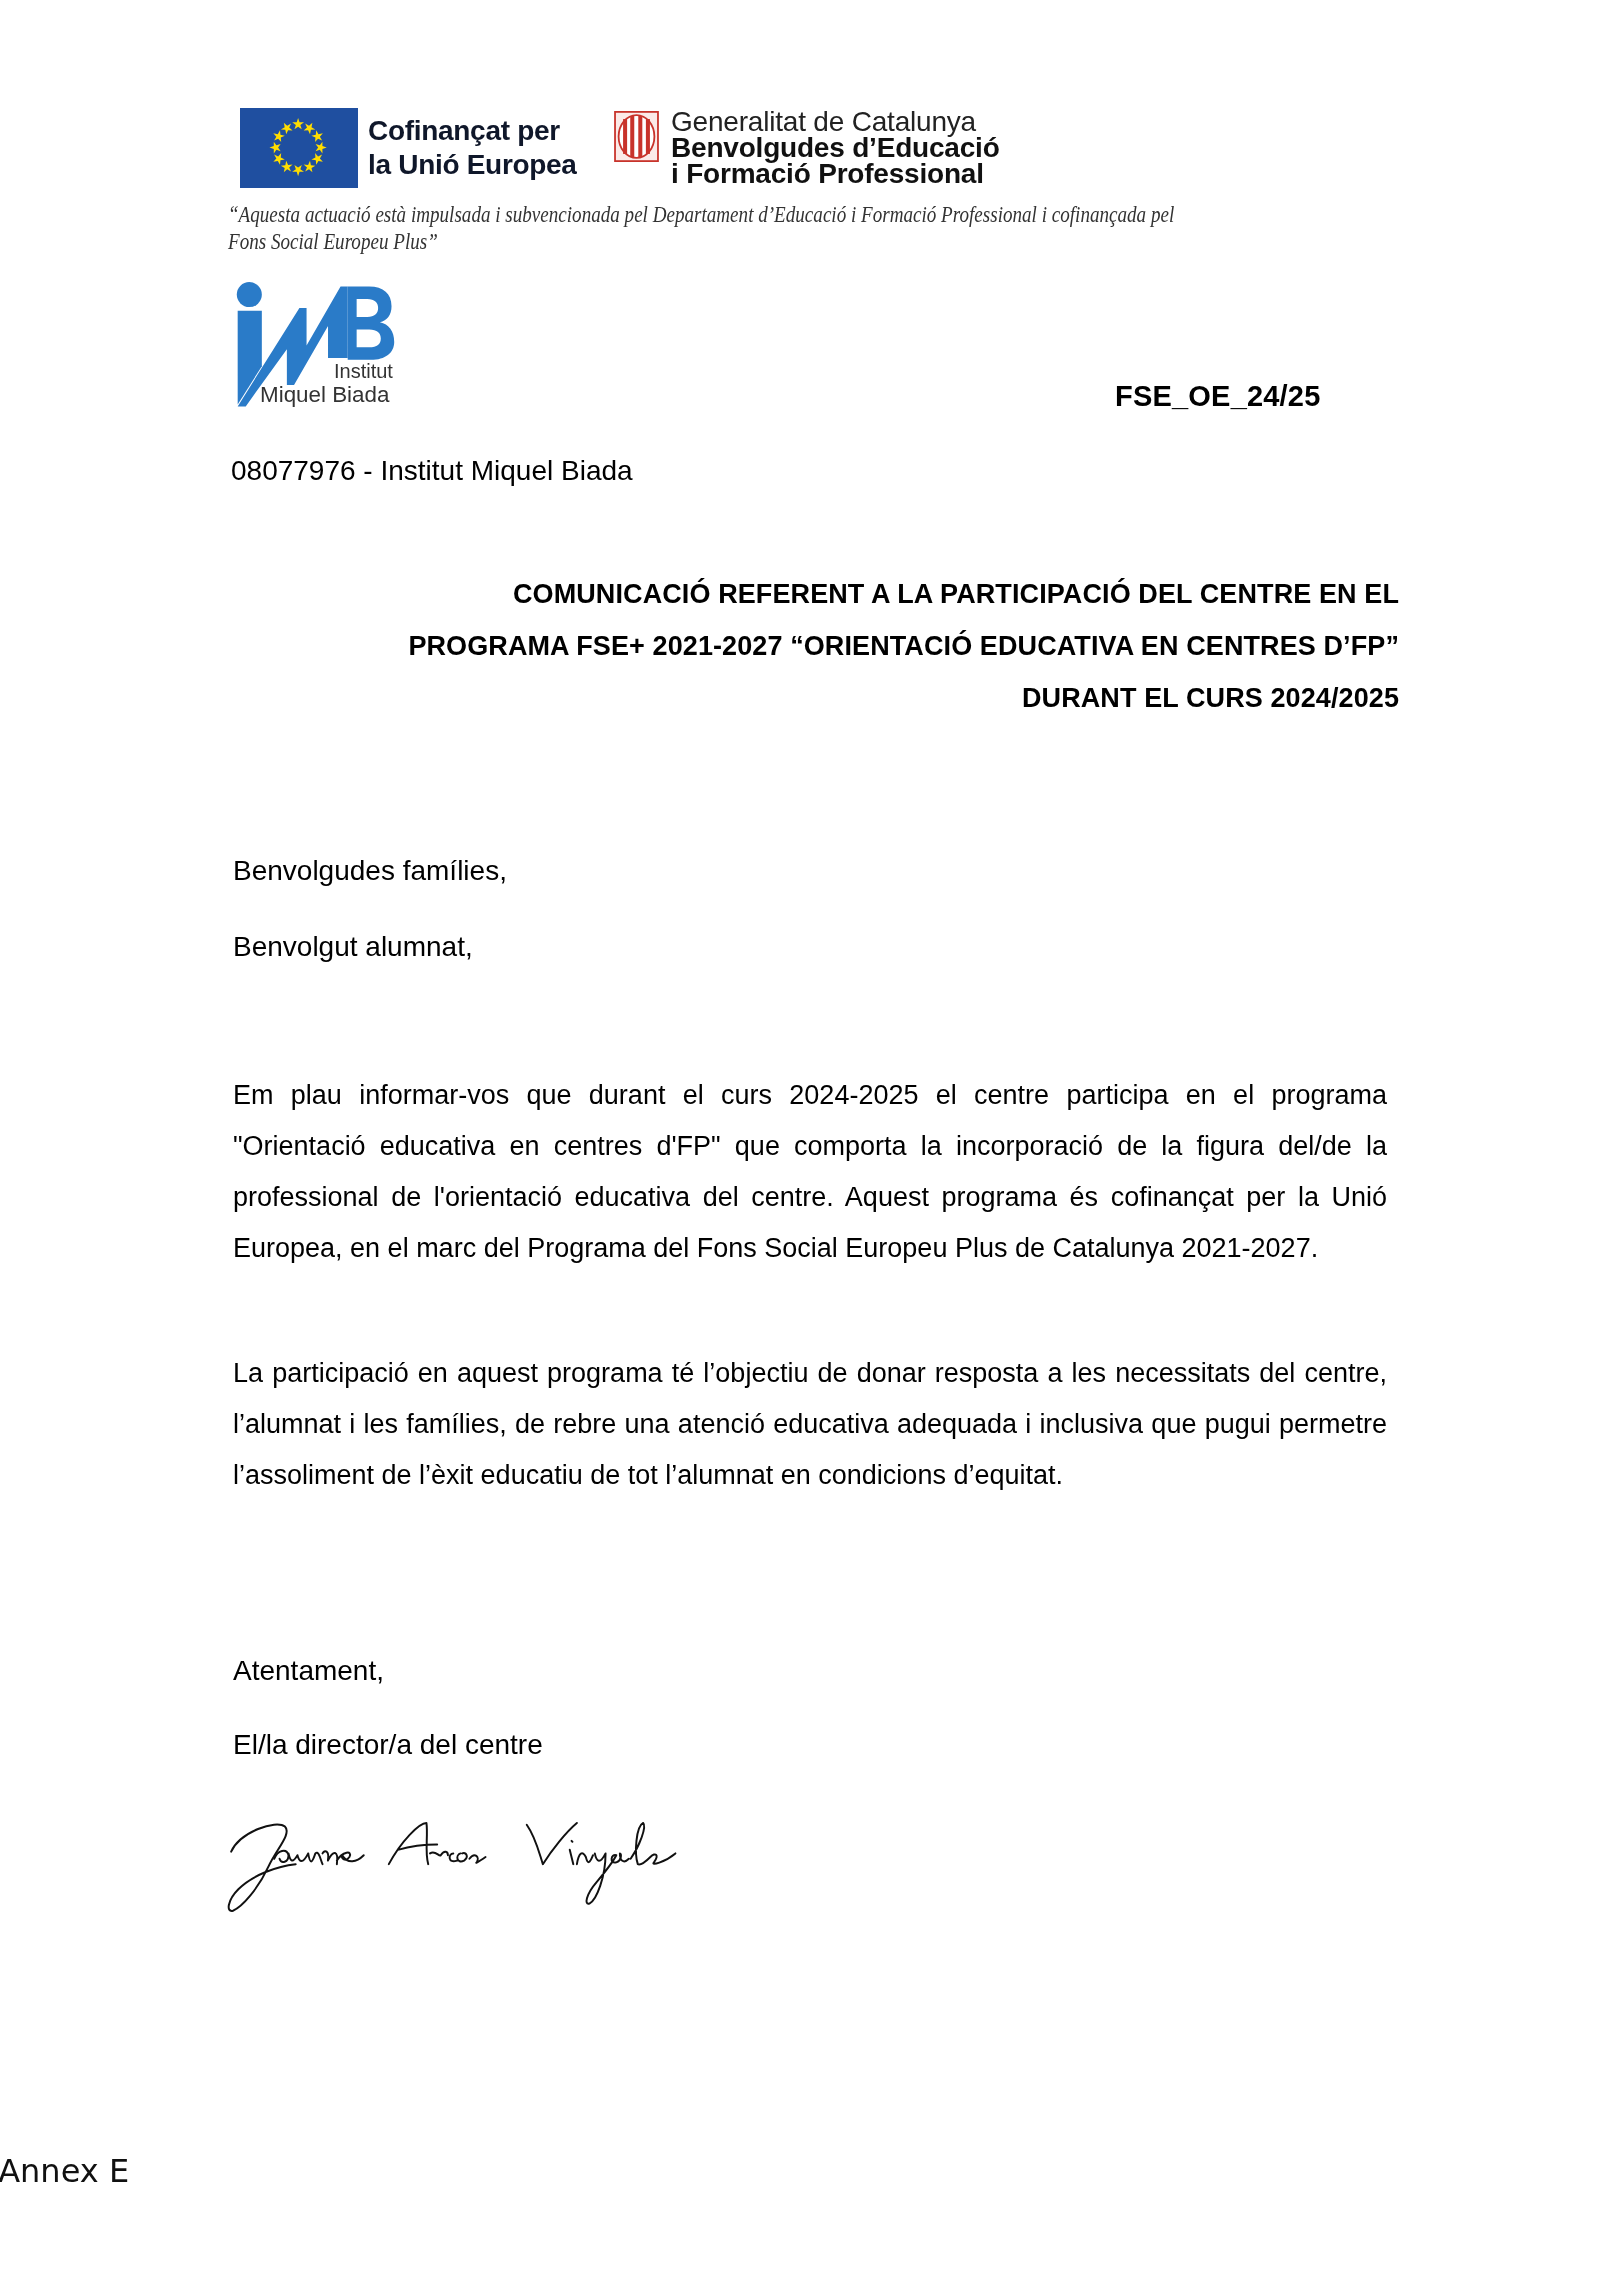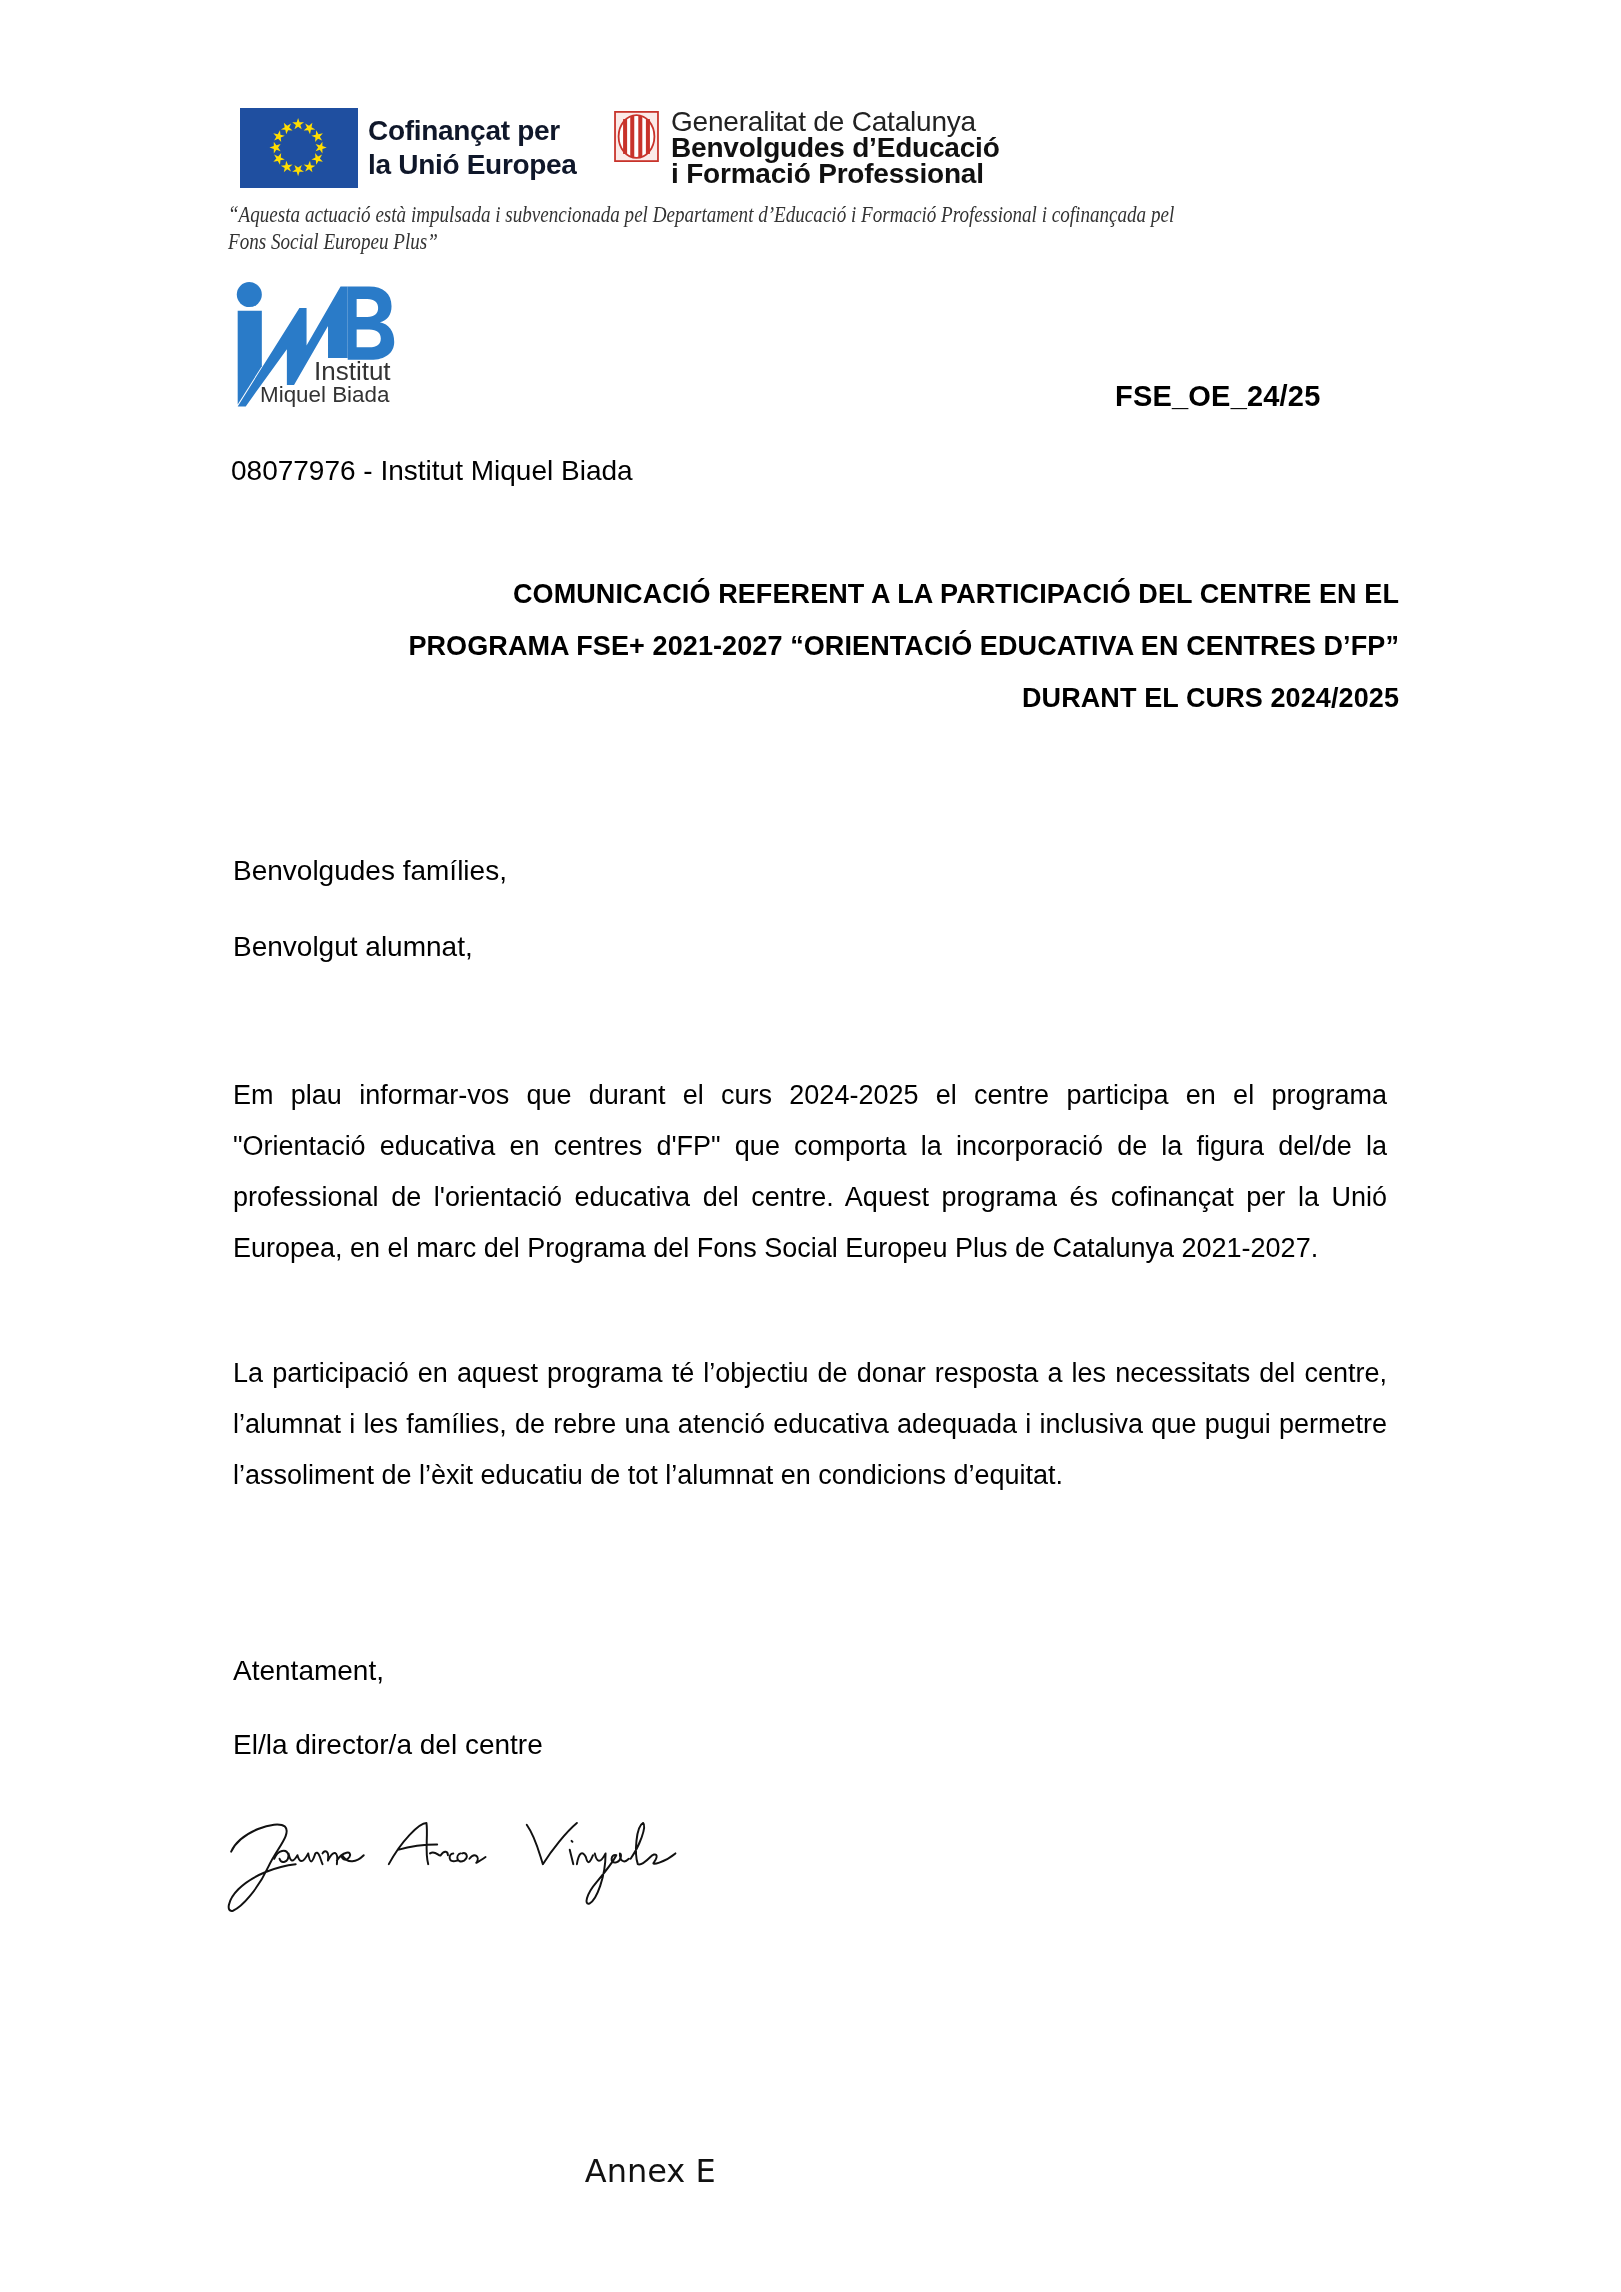--- a/index.html
+++ b/index.html
@@ -17,21 +17,21 @@
   .cat-text { left: 671px; top: 109px; font-size: 28px; line-height: 26px; letter-spacing: -0.2px; }
   .cat-line1 { font-weight: normal; color: #222; }
   .cat-line2, .cat-line3 { font-weight: bold; color: #111; }
 
   .quote { left: 228px; top: 201px; width: 1254px; font-family: "Liberation Serif", serif;
            font-style: italic; font-size: 23px; line-height: 27px; color: #333;
            transform: scaleX(0.83); transform-origin: left top; width: 1522px; }
 
   
   .imb-logo { left: 235px; top: 281px; width: 161px; height: 130px; }
-  .imb-inst { left: 314px; top: 360px; font-size: 26px; color: #333; line-height: 23px; }
+  .imb-inst { left: 334px; top: 360px; font-size: 20px; color: #333; line-height: 23px; }
   .imb-mq { left: 260px; top: 383px; font-size: 22.4px; color: #333; line-height: 23px; }
 
   .ref-code { left: 1115px; top: 380px; font-size: 29px; font-weight: bold; letter-spacing: 0.2px; }
   .centre-id { left: 231px; top: 455px; font-size: 28px; text-align: right; }
 
   .title { left: 224px; width: 1175px; text-align: right; font-size: 27px; font-weight: bold;
            line-height: 52px; top: 568px; letter-spacing: 0.1px; }
 
   .greet { left: 233px; font-size: 28px; }
   .greet1 { top: 855px; }
@@ -39,21 +39,21 @@
 
   .para { left: 233px; width: 1154px; font-size: 27px; line-height: 51px; text-align: justify; }
   .para1 { top: 1070px; }
   .para2 { top: 1348px; }
 
   .closing1 { left: 233px; top: 1655px; font-size: 28px; }
   .closing2 { left: 233px; top: 1729px; font-size: 28px; }
 
   .signature { left: 222px; top: 1814px; width: 502px; height: 103px; }
 
-  .annex { left: 0; width: 1304px; top: 2152px; text-align: center;
+  .annex { left: 0; width: 1304px; top: 2152px; text-align: left;
            font-family: "DejaVu Sans", sans-serif; font-size: 32px; color: #111; }
   .annex span { display: inline-block; transform: translateX(-1.8px); }
 </style>
 </head>
 <body>
 
 <div class="abs eu-flag">
   <svg width="118" height="80" viewBox="0 0 132 89">
     <g fill="#ffdd00">
 

